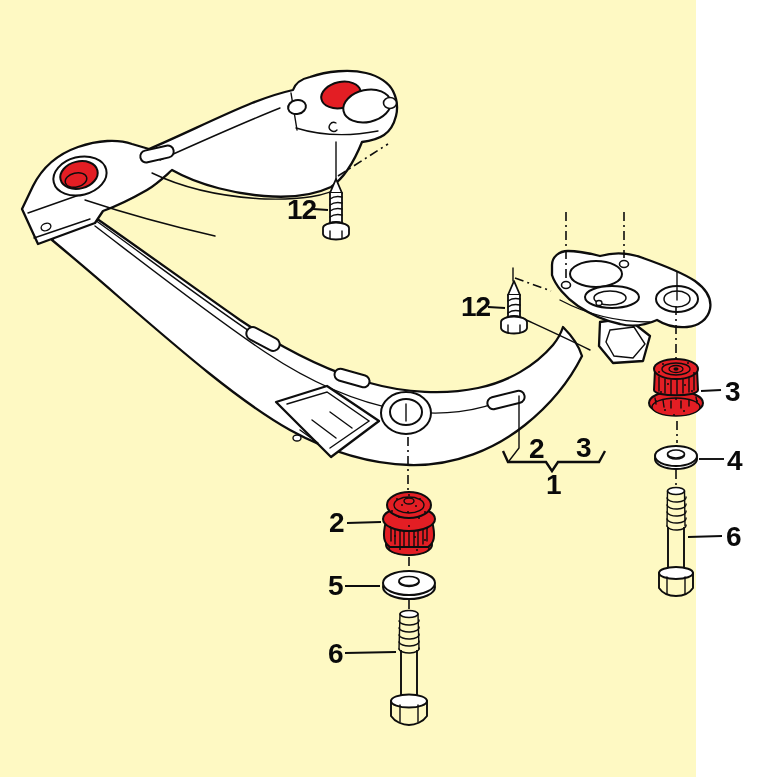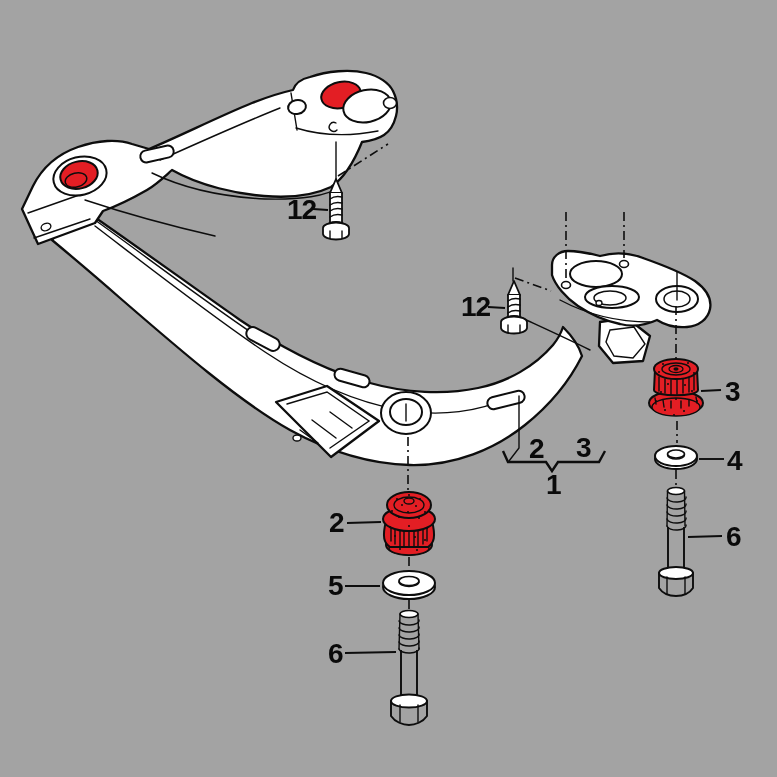--- a/index.html
+++ b/index.html
@@ -1,16 +1,16 @@
 <!DOCTYPE html>
 <html><head>
 <meta charset="utf-8">
 <style>
   html,body{margin:0;padding:0;background:#ffffff;width:777px;height:777px;overflow:hidden;}
-  #stage{width:777px;height:777px;position:relative;background:#a3a3a3;}
+  #stage{width:696px;height:777px;position:relative;background:#fef9c3;}
   svg{display:block;}
   text.part-label{font-family:"Liberation Sans",sans-serif;font-weight:bold;font-size:28px;fill:#0a0a0a;letter-spacing:-1px;}
   .ln{stroke:#0d0d0d;fill:none;}
   .frame{stroke:#0d0d0d;stroke-width:2.3;fill:#ffffff;stroke-linejoin:round;stroke-linecap:round;}
   .thin{stroke:#0d0d0d;stroke-width:1.4;fill:none;stroke-linecap:round;}
   .leader{stroke:#0d0d0d;stroke-width:1.9;fill:none;}
   .dashdot{stroke:#0d0d0d;stroke-width:1.6;fill:none;stroke-dasharray:9 4 2 4;}
   .red{stroke:#0d0d0d;stroke-width:2;}
   .hole{fill:#ffffff;stroke:#0d0d0d;stroke-width:2;}
   .dot{fill:#0d0d0d;stroke:none;}

